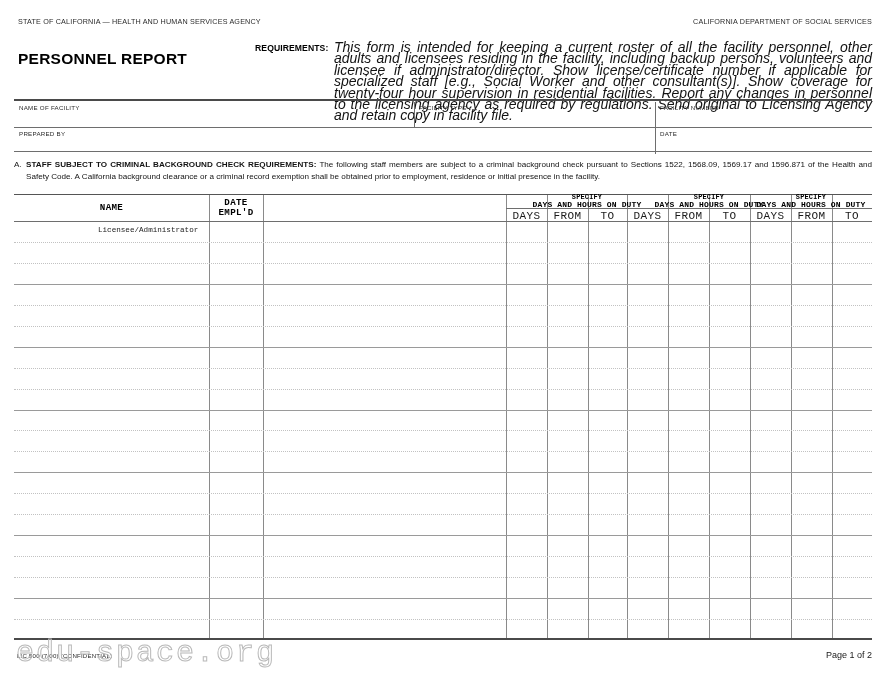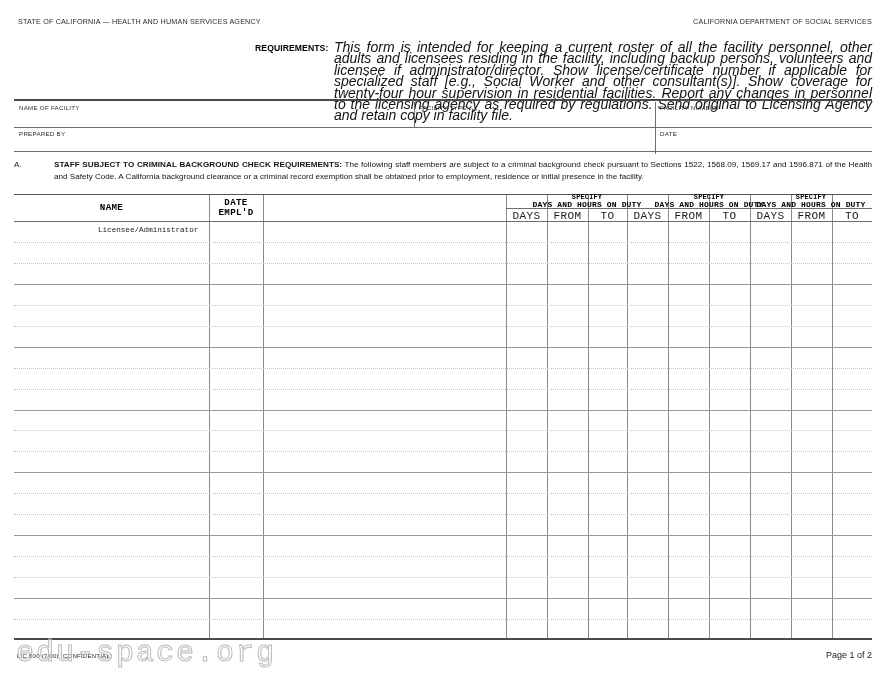--- a/index.html
+++ b/index.html
@@ -120,21 +120,21 @@
     color: #131313;
     text-align: justify;
   }
   .section-a .sec-letter {
     position: absolute;
     left: 0;
     top: 0;
     font-weight: normal;
   }
   .section-a .sec-body {
-    margin-left: 40px;
+    margin-left: 12px;
   }
   .section-a .sec-head {
     font-weight: bold;
     letter-spacing: .05px;
   }
 
   
   .tbl {
     position: absolute;
     left: 14px;
@@ -278,20 +278,21 @@
   }
 </style>
 </head>
 <body>
 
 <div id="page">
 
   <div class="agency-line agency-left">STATE OF CALIFORNIA — HEALTH AND HUMAN SERVICES AGENCY</div>
   <div class="agency-line agency-right">CALIFORNIA DEPARTMENT OF SOCIAL SERVICES</div>
 
+  <div class="form-title">PERSONNEL REPORT</div>
 
   <div class="instructions-label">REQUIREMENTS:</div>
   <div class="instructions-body">This form is intended for keeping a current roster of all the facility personnel, other adults and licensees residing in the facility, including backup persons, volunteers and licensee if administrator/director. Show license/certificate number if applicable for specialized staff [e.g., Social Worker and other consultant(s)]. Show coverage for twenty-four hour supervision in residential facilities. Report any changes in personnel to the licensing agency as required by regulations. Send original to Licensing Agency and retain copy in facility file.</div>
 
   <div class="info-block">
 
     <div class="info-row r1">
       <div class="info-cell" style="left:0; width:400px;">
         <span class="cap">NAME OF FACILITY</span>
       </div>

